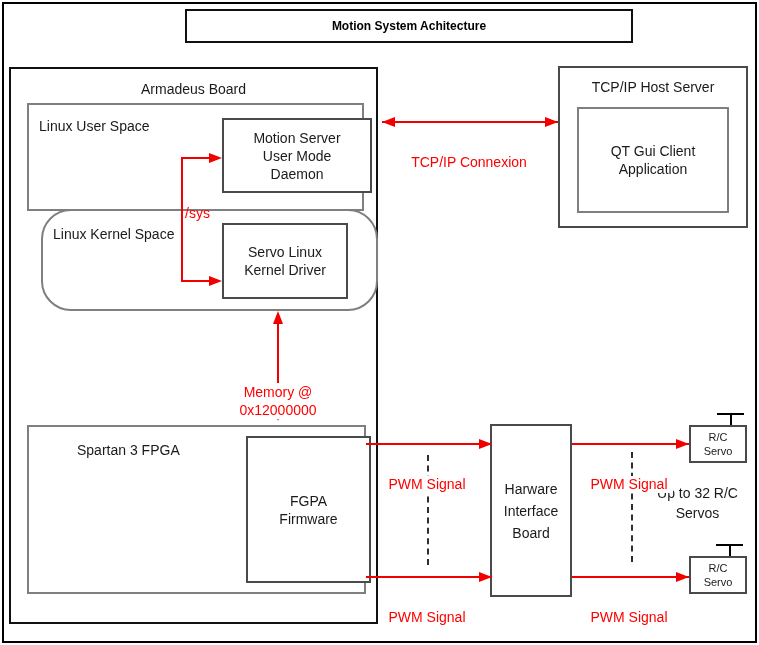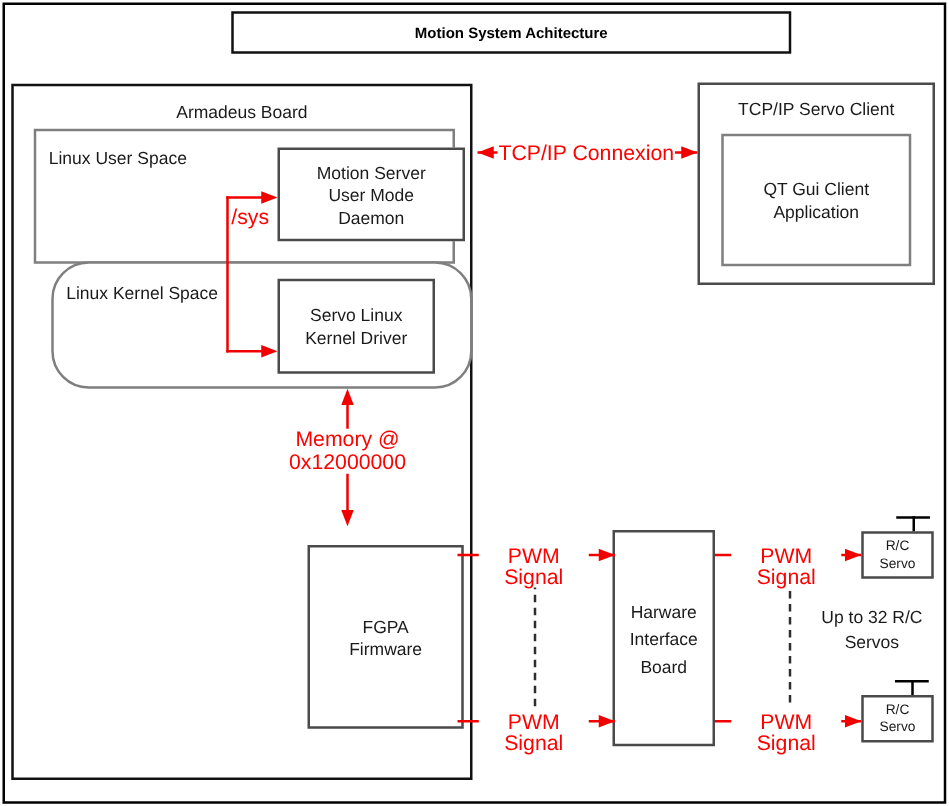--- a/index.html
+++ b/index.html
@@ -13,21 +13,21 @@
   .box-black{border:2px solid #111;background:#fff;}
   .box-gray{border:2px solid #7f7f7f;background:#fff;}
   .box-dark{border:2px solid #4a4a4a;background:#fff;}
   .center-flex{display:flex;align-items:center;justify-content:center;text-align:center;}
   .pre{white-space:pre-line;}
   .lbl{font-size:14px;line-height:18px;color:#1a1a1a;}
   .lbl-sm{font-size:11px;line-height:14px;color:#1a1a1a;}
   .title-text{font-size:12px;font-weight:bold;color:#000;}
   
   .rline{background:#f20000;z-index:3;}
-  .rtext{color:#ff0000;font-size:17px;line-height:17px;background:#fff;text-align:center;z-index:5;}
+  .rtext{color:#ff0000;font-size:14px;line-height:17px;background:#fff;text-align:center;z-index:5;margin-top:40px;}
   .arr{width:0;height:0;z-index:4;}
   .arr-right{border-top:5px solid transparent;border-bottom:5px solid transparent;border-left:13px solid #f20000;}
   .arr-left{border-top:5px solid transparent;border-bottom:5px solid transparent;border-right:13px solid #f20000;}
   .arr-up{border-left:5px solid transparent;border-right:5px solid transparent;border-bottom:13px solid #f20000;}
   .arr-down{border-left:5px solid transparent;border-right:5px solid transparent;border-top:13px solid #f20000;}
   .dash-v{border-left:2px dashed #2e2e2e;z-index:2;}
   .antenna{background:#000;z-index:2;}
 </style>
 </head>
 <body>
@@ -56,28 +56,31 @@
 
   <div class="abs box-gray" style="left:41px;top:209px;width:337px;height:102px;border-radius:30px;">
     <div class="lbl" style="position:absolute;left:10px;top:14px;">Linux Kernel Space</div>
   </div>
 
   <div class="abs box-dark center-flex" style="left:222px;top:223px;width:126px;height:76px;">
     <span class="lbl pre">Servo Linux
 Kernel Driver</span>
   </div>
 
+  <div class="abs box-gray" style="left:27px;top:425px;width:339px;height:169px;">
+    <div class="lbl" style="position:absolute;left:48px;top:14px;">Spartan 3 FPGA</div>
+  </div>
 
   <div class="abs box-dark center-flex" style="left:222px;top:436px;width:125px;height:147px;margin-left:24px;">
     <span class="lbl pre">FGPA
 Firmware</span>
   </div>
 
   <div class="abs box-dark" style="left:558px;top:66px;width:190px;height:162px;">
-    <div class="lbl" style="position:absolute;left:0;right:0;top:10px;text-align:center;">TCP/IP Servo Client</div>
+    <div class="lbl" style="position:absolute;left:0;right:0;top:10px;text-align:center;">TCP/IP Host Server</div>
   </div>
 
   <div class="abs box-gray center-flex" style="left:577px;top:107px;width:152px;height:106px;">
     <span class="lbl pre">QT Gui Client
 Application</span>
   </div>
 
   <div class="abs box-dark center-flex" style="left:490px;top:424px;width:82px;height:173px;">
     <span class="lbl pre" style="line-height:22px;">Harware
 Interface

